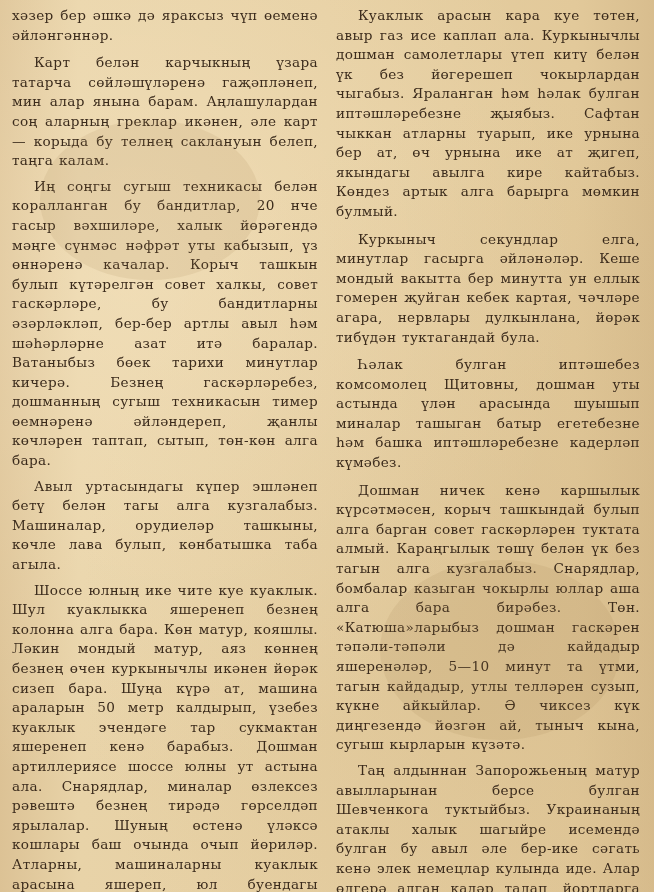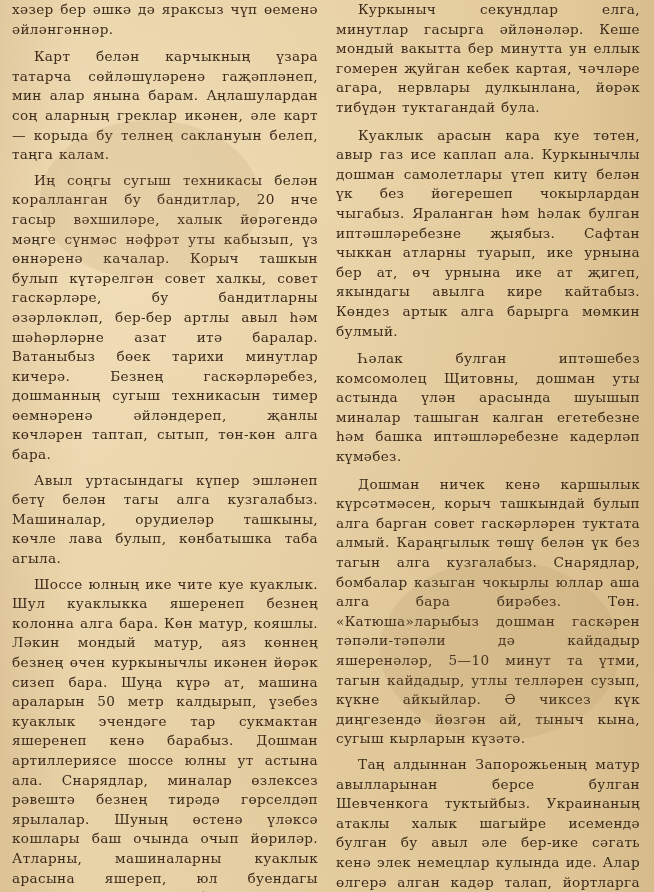--- a/index.html
+++ b/index.html
@@ -11,21 +11,21 @@
       radial-gradient(ellipse at 80% 70%, rgba(200,170,120,0.25), transparent 60%),
       linear-gradient(90deg, #dcc295 0%, #e8d3a8 12%, #e6cfa2 50%, #e2c99a 88%, #d8bd8e 100%);
     font-family: "DejaVu Serif", "Liberation Serif", serif;
     color: #3b2b1c;
   }
   .page {
     position: relative;
     width: 654px; height: 892px;
     display: flex;
     box-sizing: border-box;
-    padding: 0 10px 0 12px;
+    padding: 6px 10px 0 12px;
   }
   .col {
     width: 306px;
     box-sizing: border-box;
     font-size: 13.6px;
     line-height: 19.6px;
     text-align: justify;
     hyphens: manual;
     letter-spacing: 0.35px;
     word-spacing: 1px;
@@ -51,20 +51,20 @@
 
   <div class="col left">
     <p>хәзер бер әшкә дә яраксыз чүп өеменә әйләнгәннәр.</p>
     <p class="indent">Карт белән карчыкның үзара татарча сөйләшүләренә гаҗәпләнеп, мин алар янына барам. Аңлашулардан соң аларның греклар икәнен, әле карт — корыда бу телнең саклануын белеп, таңга калам.</p>
     <p class="indent gap">Иң соңгы сугыш техникасы белән коралланган бу бандитлар, 20 нче гасыр вәхшиләре, халык йөрәгендә мәңге сүнмәс нәфрәт уты кабызып, үз өннәренә качалар. Корыч ташкын булып күтәрелгән совет халкы, совет гаскәрләре, бу бандитларны әзәрләкләп, бер-бер артлы авыл һәм шәһәрләрне азат итә баралар. Ватаныбыз бөек тарихи минутлар кичерә. Безнең гаскәрләребез, дошманның сугыш техникасын тимер өемнәренә әйләндереп, җанлы көчләрен таптап, сытып, төн-көн алга бара.</p>
     <p class="indent gap">Авыл уртасындагы күпер эшләнеп бетү белән тагы алга кузгалабыз. Машиналар, орудиеләр ташкыны, көчле лава булып, көнбатышка таба агыла.</p>
     <p class="indent gap">Шоссе юлның ике чите куе куаклык. Шул куаклыкка яшеренеп безнең колонна алга бара. Көн матур, кояшлы. Ләкин мондый матур, аяз көннең безнең өчен куркынычлы икәнен йөрәк сизеп бара. Шуңа күрә ат, машина араларын 50 метр калдырып, үзебез куаклык эчендәге тар сукмактан яшеренеп кенә барабыз. Дошман артиллериясе шоссе юлны ут астына ала. Снарядлар, миналар өзлексез рәвештә безнең тирәдә гөрселдәп ярылалар. Шуның өстенә үләксә кошлары баш очында очып йөриләр. Атларны, машиналарны куаклык арасына яшереп, юл буендагы чокырларга яшеренәбез. Дошман самолетлары юл буйлап ут яудырып безгә якынлашалар. Бомбалар ярылудан җир селкенә, тирә-юньдәге куаклар да хәрәкәткә килгәндәй була. Коточкыч гөрелдәү минут саен безгә якынлаша. Үлем яңгыры алып килгән куркыныч болыт безнең өскә каплый, коточкыч гөрелдәү белән һава дерелди.</p>
   </div>
 
   <div class="col right">
+    <p class="indent">Куаклык арасын кара куе төтен, авыр газ исе каплап ала. Куркынычлы дошман самолетлары үтеп китү белән үк без йөгерешеп чокырлардан чыгабыз. Яраланган һәм һәлак булган иптәшләребезне җыябыз. Сафтан чыккан атларны туарып, ике урнына бер ат, өч урнына ике ат җигеп, якындагы авылга кире кайтабыз. Көндез артык алга барырга мөмкин булмый.</p>
     <p class="indent">Куркыныч секундлар елга, минутлар гасырга әйләнәләр. Кеше мондый вакытта бер минутта ун еллык гомерен җуйган кебек картая, чәчләре агара, нервлары дулкынлана, йөрәк тибүдән туктагандай була.</p>
-    <p class="indent">Куаклык арасын кара куе төтен, авыр газ исе каплап ала. Куркынычлы дошман самолетлары үтеп китү белән үк без йөгерешеп чокырлардан чыгабыз. Яраланган һәм һәлак булган иптәшләребезне җыябыз. Сафтан чыккан атларны туарып, ике урнына бер ат, өч урнына ике ат җигеп, якындагы авылга кире кайтабыз. Көндез артык алга барырга мөмкин булмый.</p>
-    <p class="indent">Һәлак булган иптәшебез комсомолец Щитовны, дошман уты астында үлән арасында шуышып миналар ташыган калган егетебезне һәм башка иптәшләребезне кадерләп күмәбез.</p>
+    <p class="indent">Һәлак булган иптәшебез комсомолец Щитовны, дошман уты астында үлән арасында шуышып миналар ташыган батыр егетебезне һәм башка иптәшләребезне кадерләп күмәбез.</p>
     <p class="indent">Дошман ничек кенә каршылык күрсәтмәсен, корыч ташкындай булып алга барган совет гаскәрләрен туктата алмый. Караңгылык төшү белән үк без тагын алга кузгалабыз. Снарядлар, бомбалар казыган чокырлы юллар аша алга бара бирәбез. Төн. «Катюша»ларыбыз дошман гаскәрен тәпәли-тәпәли дә кайдадыр яшеренәләр, 5—10 минут та үтми, тагын кайдадыр, утлы телләрен сузып, күкне айкыйлар. Ә чиксез күк диңгезендә йөзгән ай, тыныч кына, сугыш кырларын күзәтә.</p>
     <p class="indent gap">Таң алдыннан Запорожьеның матур авылларынан берсе булган Шевченкога туктыйбыз. Украинаның атаклы халык шагыйре исемендә булган бу авыл әле бер-ике сәгать кенә элек немецлар кулында иде. Алар өлгерә алган кадәр талап, йортларга ут төртеп чигенгәннәр. Авыл халкы ут ялкыны эчендә калган йортларны коткарырга тырыша. Йорт янындагы бай җимеш бакчаларында кызарып пешкән алмалар, татлы сливалар, ут шәүләләрендә елтырап, әкияттәге бай бакчаларны күз алдына китерәләр.</p>
 
   </div>
 </div>
 
 </body></html>

